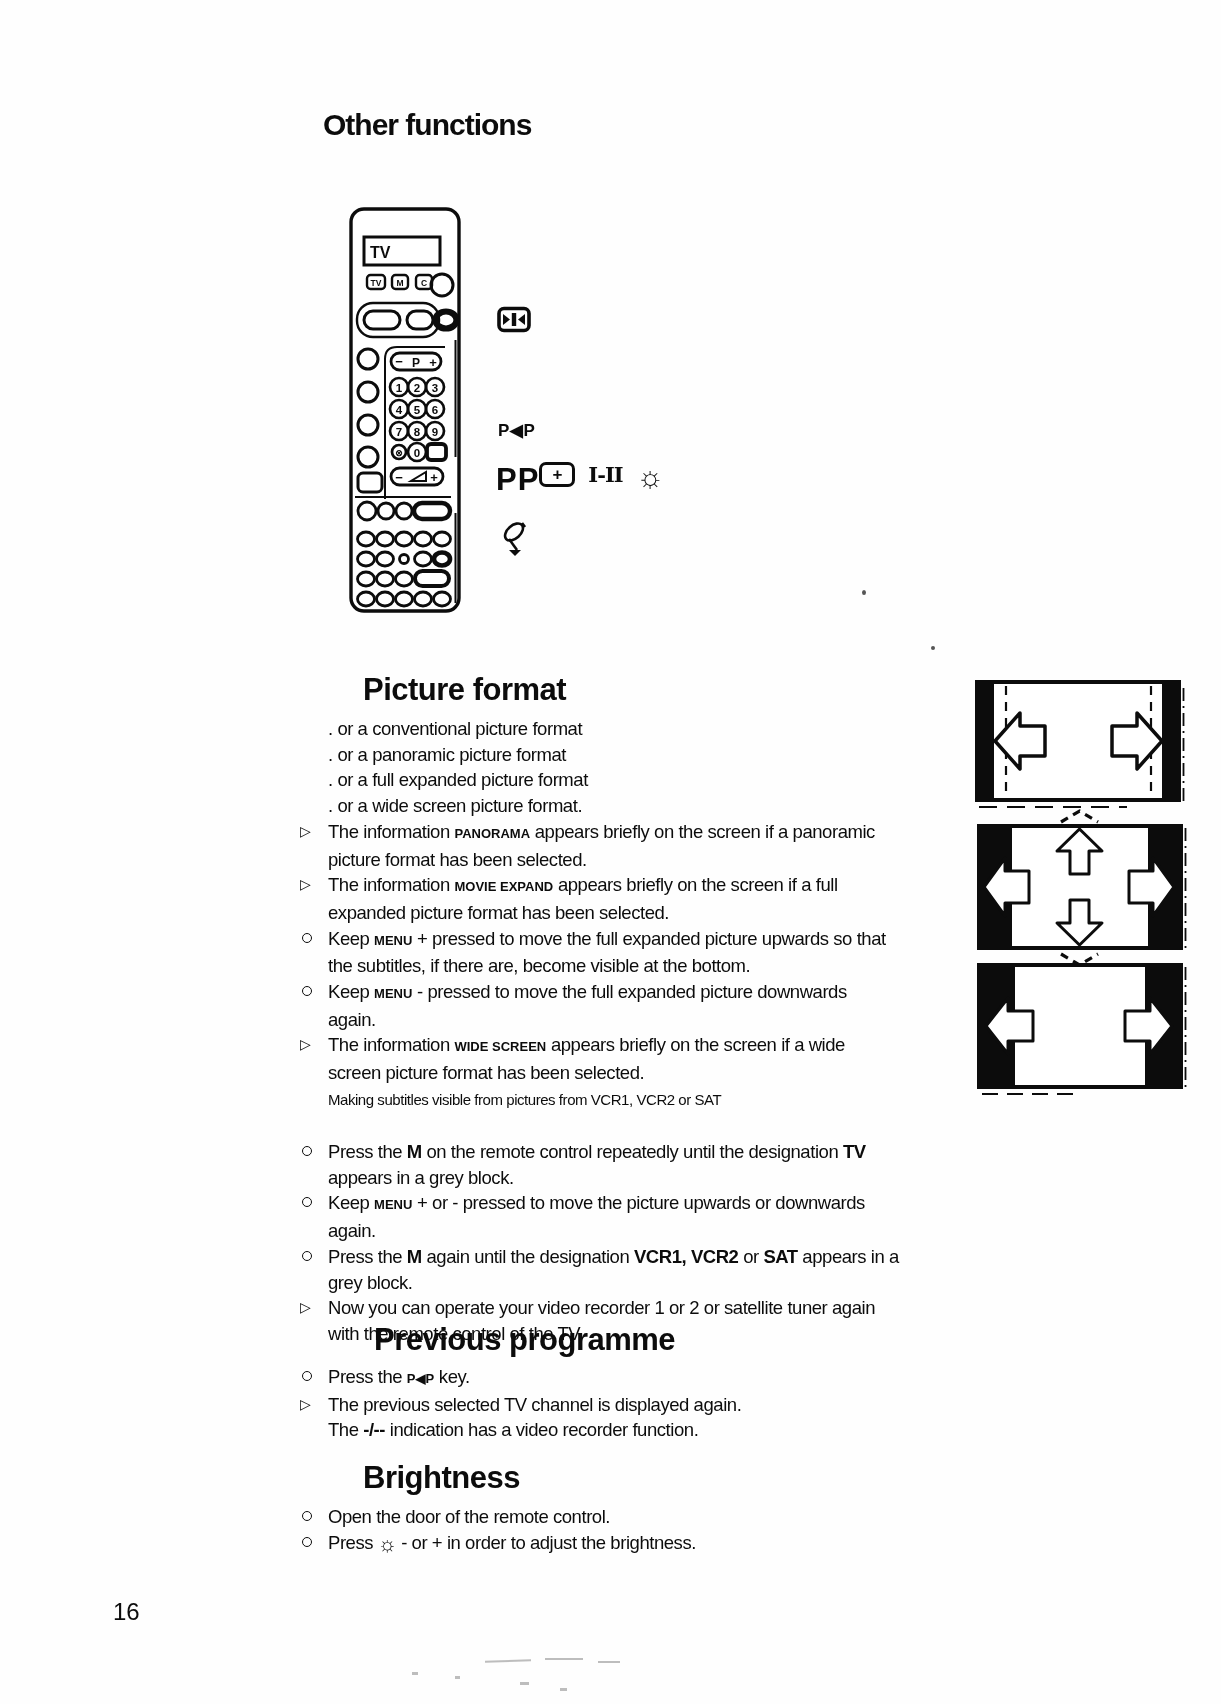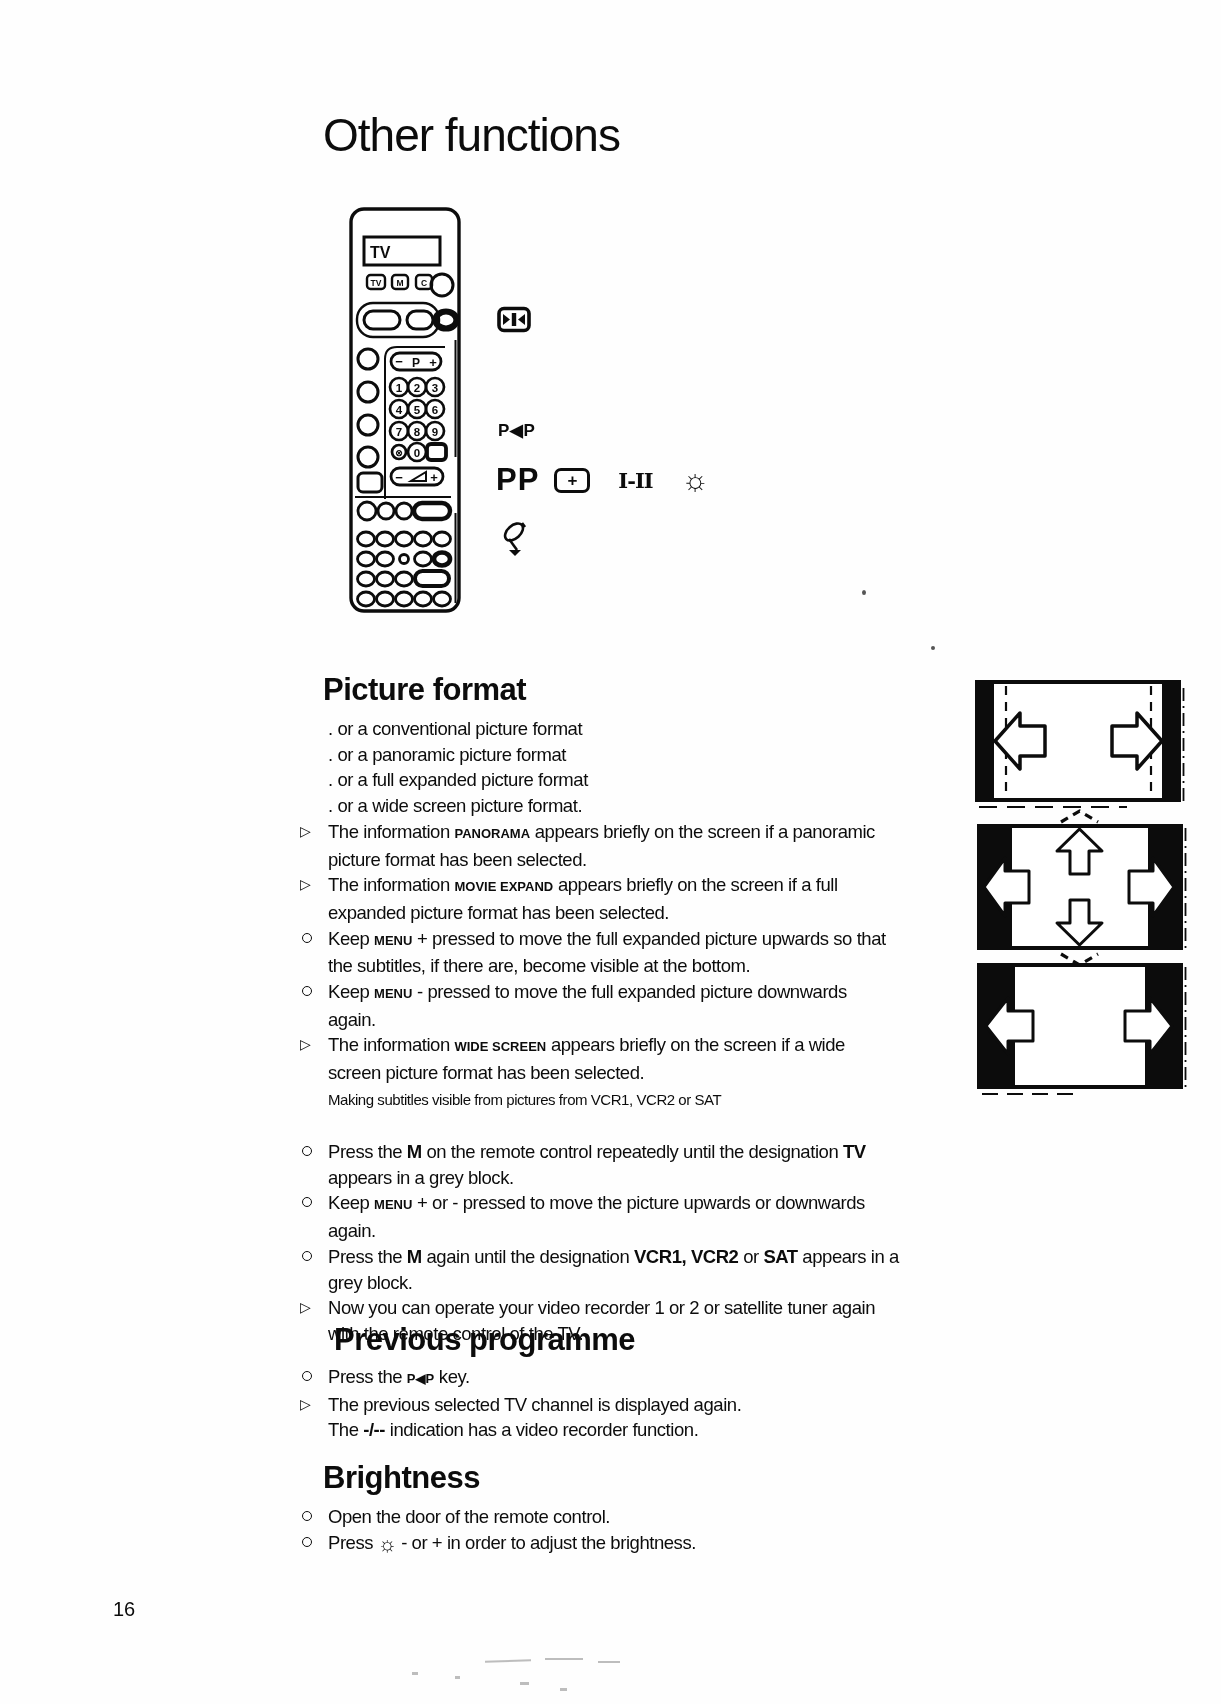--- a/index.html
+++ b/index.html
@@ -2,44 +2,44 @@
 <html><head>
 <meta charset="utf-8">
 <style>
   html,body{margin:0;padding:0;}
   body{
     width:1221px;height:1704px;position:relative;background:#fefefe;
     font-family:"Liberation Sans",sans-serif;color:#0c0c0c;overflow:hidden;
   }
   .abs{position:absolute;}
   
-  .h1{font-size:46px;font-weight:normal;letter-spacing:-1px;}
-  .h2{font-size:31px;font-weight:bold;letter-spacing:-0.5px;}
+  .h1{font-size:30px;font-weight:bold;letter-spacing:-1px;}
+  .h2{font-size:31px;font-weight:bold;letter-spacing:-0.5px;margin-left:40px;}
   
   .blist{width:620px;}
   .bl{display:flex;line-height:25.7px;font-size:18.5px;letter-spacing:-0.45px;white-space:pre;}
   .mk{width:28px;flex:none;position:relative;}
   .mko{position:absolute;left:2px;top:7px;width:8px;height:8px;border:1.9px solid #0c0c0c;border-radius:50%;}
   .mkt{position:absolute;left:0px;top:0px;font-size:14px;}
   .tx .b{font-weight:bold;}
   .tx .sc{font-size:13px;font-weight:bold;letter-spacing:0;}
   .note{font-size:15px;letter-spacing:-0.45px;}
   
   .fmtkey{display:inline-block;vertical-align:-4px;}
   .briteinl{font-size:21px;line-height:1;vertical-align:-2px;}
   
   .ppp{font-size:17px;font-weight:bold;letter-spacing:0.5px;}
-  .pprow{display:flex;align-items:center;gap:15px;}
+  .pprow{display:flex;align-items:flex-start;}
   .pp{font-size:31px;font-weight:bold;letter-spacing:1px;}
   .pluskey{width:30px;height:19px;border:3px solid #0c0c0c;border-radius:7px;
            display:flex;align-items:center;justify-content:center;
            font-size:17px;font-weight:bold;line-height:1;}
   .i2{font-family:"DejaVu Serif",serif;font-size:21px;font-weight:bold;letter-spacing:-1px;margin-left:13px;}
   .sun{font-size:30px;line-height:1;}
-  .pgnum{font-size:20px;text-align:right;}
+  .pgnum{font-size:24px;text-align:right;}
   .smudge{position:absolute;background:#9a9a9a;opacity:0.65;}
   .dot{position:absolute;background:#555;border-radius:50%;}
 </style>
 </head>
 <body>
 
 <div class="abs h1" style="left:323px;top:108px;">Other functions</div>
 
 <svg class="abs" style="left:347px;top:205px;" width="120" height="410" viewBox="0 0 120 410">
   <g fill="none" stroke="#0c0c0c" stroke-width="3.4">

